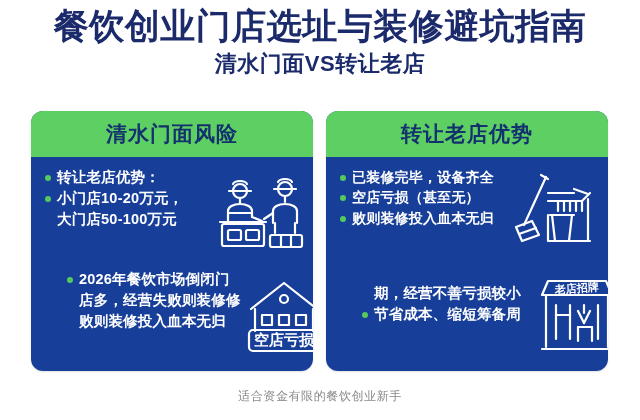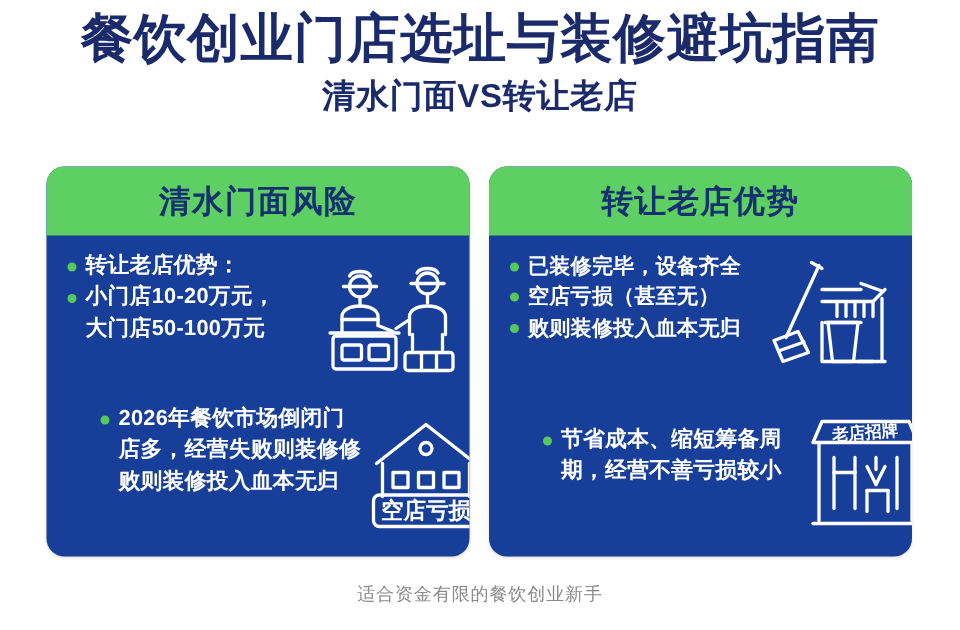--- a/index.html
+++ b/index.html
@@ -276,26 +276,26 @@
               <path d="M38 44v26h34"></path>
               <path d="M78 28v42"></path>
               <path d="M62 70h18"></path>
             </svg>
           </span>
         </div>
 
         <div class="block bl-2">
           <div class="lines wide" style="top:14px;">
             <div class="line">
-              <span class="dot"></span>
-              <span class="txt">节省成本、缩短筹备周</span>
-            </div>
-            <div class="line">
               <span class="dot hidden"></span>
               <span class="txt">期，经营不善亏损较小</span>
+            </div>
+            <div class="line">
+              <span class="dot"></span>
+              <span class="txt">节省成本、缩短筹备周</span>
             </div>
           </div>
 
           <span class="icon-slot ic-shop">
             <svg viewBox="0 0 90 86" width="90" height="86" fill="none" stroke="#ffffff" stroke-width="2.2" stroke-linecap="round" stroke-linejoin="round">
 
               <path d="M10 24 L16 10 H74 L80 24 Z"></path>
               <text x="45" y="21" font-family="'Liberation Sans',sans-serif" font-size="11" font-weight="bold" fill="#ffffff" stroke="none" text-anchor="middle" transform="rotate(-4 45 21)">老店招牌</text>
 
               <path d="M14 24v52"></path>

